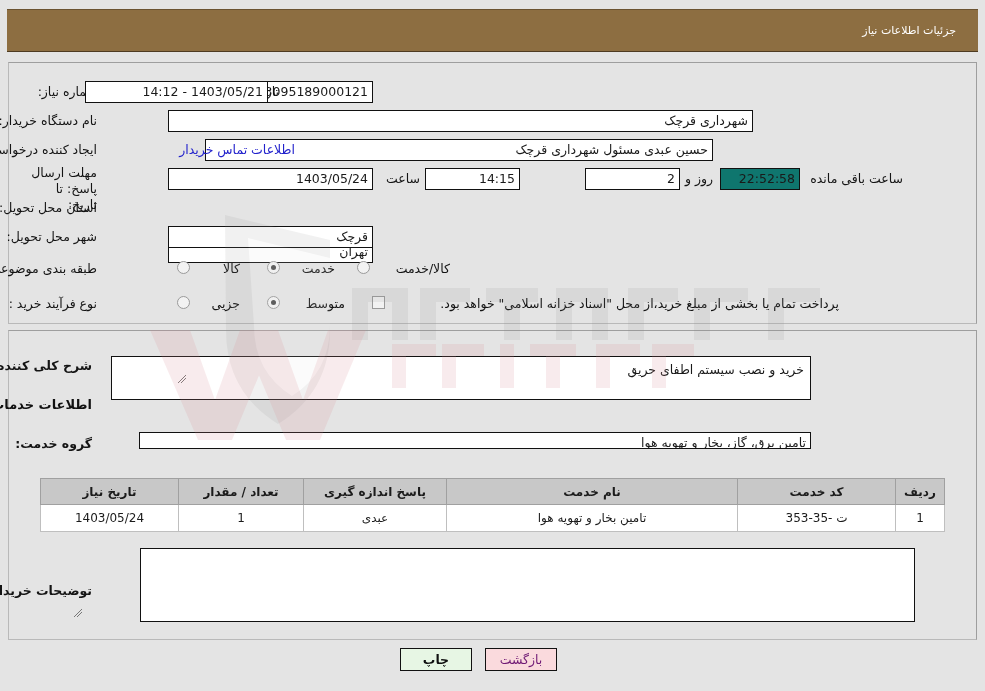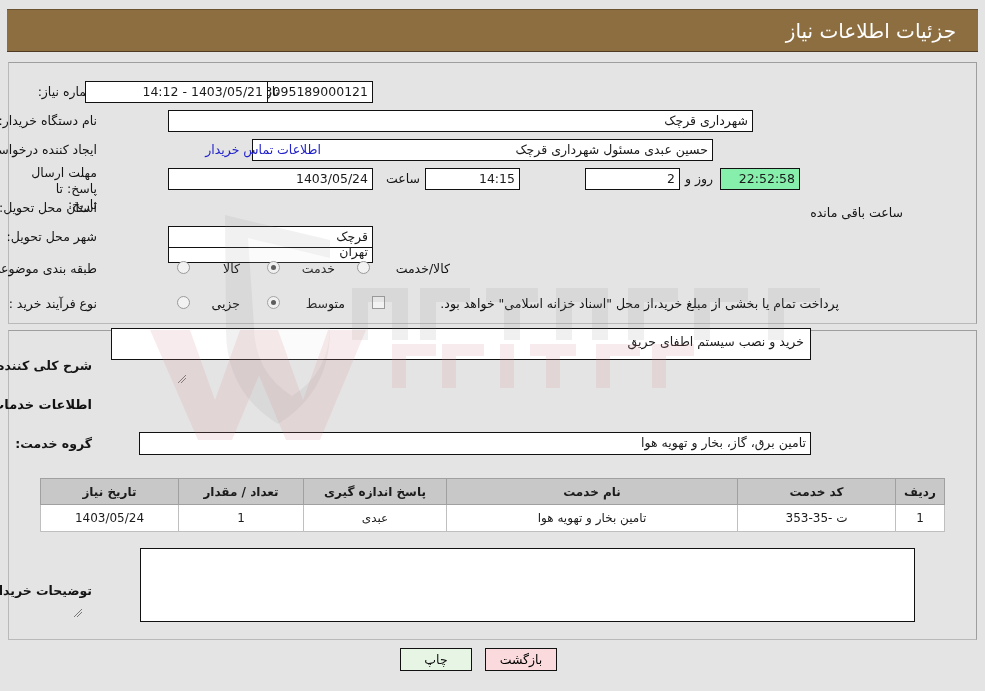--- a/index.html
+++ b/index.html
@@ -28,21 +28,21 @@
     border-top: 1px solid #6b5331;
     border-bottom: 1px solid #4e3b21;
     box-sizing: border-box;
     display: flex;
     align-items: center;
     justify-content: flex-start;
     padding-right: 22px;
   }
   .header-title {
     color: #ffffff;
-    font-size: 20px;
+    font-size: 11px;
     letter-spacing: .2px;
   }
 
   
   .watermark {
     position: absolute;
     left: 0; top: 0; right: 0; bottom: 0;
     pointer-events: none;
     z-index: 3;
   }
@@ -76,21 +76,21 @@
     font-size: 12.5px;
     color: #1a1a1a;
     line-height: 20px;
     height: 22px;
     padding: 0 4px;
     white-space: nowrap;
     overflow: hidden;
   }
   .fld.center { text-align: right; }
   .fld.right  { text-align: right; }
-  .fld.cream  { background: #86efac; }
+  .fld.cream  { background: #0f766e; }
 
   .link {
     position: absolute;
     font-size: 12.5px;
     color: #2222cc;
     white-space: nowrap;
     cursor: pointer;
     line-height: 16px;
   }
 
@@ -193,21 +193,21 @@
     height: 23px;
     border: 1px solid #111;
     font-size: 12.5px;
     line-height: 21px;
     text-align: center;
     cursor: pointer;
     font-family: inherit;
     padding: 0;
   }
   .btn-print  { background: #e7f6e4; color: #111; }
-  .btn-back   { background: #fadadd; color: #000000; }
+  .btn-back   { background: #fadadd; color: #701a75; }
 </style>
 </head>
 <body>
 
 <div id="root">
 
   <svg class="watermark" viewBox="0 0 985 691">
     <g opacity="0.12">
 
       <path d="M225 215 L330 240 L330 330 Q330 392 278 424 Q226 392 226 330 Z" fill="#8f8f8f"></path>
@@ -262,31 +262,31 @@
   <div class="lbl" style="right:888px; top:84px;">شماره نیاز:</div>
   <div class="fld center" style="right:612px; top:81px; width:205px;">1103095189000121</div>
 
   <div class="lbl" style="right:706px; top:84px;">تاریخ و ساعت اعلان عمومی:</div>
   <div class="fld center" style="right:717px; top:81px; width:183px;">1403/05/21 - 14:12</div>
 
   <div class="lbl" style="right:888px; top:113px;">نام دستگاه خریدار:</div>
   <div class="fld right" style="right:232px; top:110px; width:585px;">شهرداری قرچک</div>
 
   <div class="lbl" style="right:888px; top:142px;">ایجاد کننده درخواست:</div>
-  <div class="fld right" style="right:272px; top:139px; width:461px;">حسین عبدی مسئول شهرداری قرچک</div>
-  <div class="link" style="right:664px; top:142px;">اطلاعات تماس خریدار</div>
+  <div class="fld right" style="right:272px; top:139px; width:508px;">حسین عبدی مسئول شهرداری قرچک</div>
+  <div class="link" style="right:690px; top:142px;">اطلاعات تماس خریدار</div>
 
   <div class="lbl" style="right:888px; top:165px; width:72px; white-space:normal;">مهلت ارسال پاسخ: تا تاریخ:</div>
   <div class="fld center" style="right:612px; top:168px; width:205px;">1403/05/24</div>
   <div class="lbl" style="right:565px; top:171px;">ساعت</div>
   <div class="fld center" style="right:465px; top:168px; width:95px;">14:15</div>
   <div class="fld center" style="right:305px; top:168px; width:95px;">2</div>
   <div class="lbl" style="right:272px; top:171px;">روز و</div>
   <div class="fld cream center" style="right:185px; top:168px; width:80px;">22:52:58</div>
-  <div class="lbl" style="right:82px; top:171px;margin-top:34px;">ساعت باقی مانده</div>
+  <div class="lbl" style="right:82px; top:171px;">ساعت باقی مانده</div>
 
   <div class="lbl" style="right:888px; top:200px;">استان محل تحویل:</div>
   <div class="fld right" style="right:612px; top:197px; width:205px;margin-top:44px;">تهران</div>
 
   <div class="lbl" style="right:888px; top:229px;">شهر محل تحویل:</div>
   <div class="fld right" style="right:612px; top:226px; width:205px;">قرچک</div>
 
   <div class="lbl" style="right:888px; top:261px;">طبقه بندی موضوعی:</div>
 
   <div class="radio" style="right:795px; top:261px;"></div>
@@ -305,30 +305,30 @@
 
   <div class="radio on" style="right:705px; top:296px;"></div>
   <div class="rlbl" style="right:640px; top:296px;">متوسط</div>
 
   <div class="chk" style="right:600px; top:296px;"></div>
   <div class="rlbl" style="right:146px; top:296px;">پرداخت تمام یا بخشی از مبلغ خرید،از محل "اسناد خزانه اسلامی" خواهد بود.</div>
 
   <div class="panel" id="panel-mid"></div>
 
   <div class="lbl b" style="right:893px; top:358px;">شرح کلی کننده:</div>
-  <div class="ta" style="right:174px; top:328px; width:700px; height:32px;margin-left:31px;">خرید و نصب سیستم اطفای حریق</div>
+  <div class="ta" style="right:174px; top:356px; width:700px; height:44px;margin-left:31px;">خرید و نصب سیستم اطفای حریق</div>
   <svg class="grip" style="left:177px; top:374px;" viewBox="0 0 10 10">
     <line x1="1" y1="9" x2="9" y2="1" stroke="#777" stroke-width="1"></line>
     <line x1="4" y1="9" x2="9" y2="4" stroke="#777" stroke-width="1"></line>
   </svg>
 
   <div class="sec-head" style="right:893px; top:397px;">اطلاعات خدمات مورد نیاز</div>
 
   <div class="lbl b" style="right:893px; top:436px;">گروه خدمت:</div>
-  <div class="fld right" style="right:174px; top:432px; width:672px; height:23px;">تامین برق، گاز، بخار و تهویه هوا</div>
+  <div class="fld right" style="right:174px; top:432px; width:672px; height:17px;">تامین برق، گاز، بخار و تهویه هوا</div>
 
   <table class="tbl" style="right:40px; top:478px; width:905px;">
     <thead>
       <tr>
         <th style="width:36px;">ردیف</th>
         <th style="width:145px;">کد خدمت</th>
         <th>نام خدمت</th>
         <th style="width:130px;">پاسخ اندازه گیری</th>
         <th style="width:112px;">تعداد / مقدار</th>
         <th style="width:125px;">تاریخ نیاز</th>
@@ -346,16 +346,16 @@
     </tbody>
   </table>
 
   <div class="lbl b" style="right:893px; top:583px;">توضیحات خریدار:</div>
   <div class="ta" style="right:70px; top:548px; width:775px; height:74px;"></div>
   <svg class="grip" style="left:73px; top:608px;" viewBox="0 0 10 10">
     <line x1="1" y1="9" x2="9" y2="1" stroke="#777" stroke-width="1"></line>
     <line x1="4" y1="9" x2="9" y2="4" stroke="#777" stroke-width="1"></line>
   </svg>
 
-  <button class="btn btn-print" style="right:513px; top:648px; width:72px;">چاپ</button>
+  <button class="btn btn-print" style="right:513px; top:648px; width:72px;font-weight:bold;">چاپ</button>
   <button class="btn btn-back" style="right:428px; top:648px; width:72px;">بازگشت</button>
 
 </div>
 
 </body></html>

